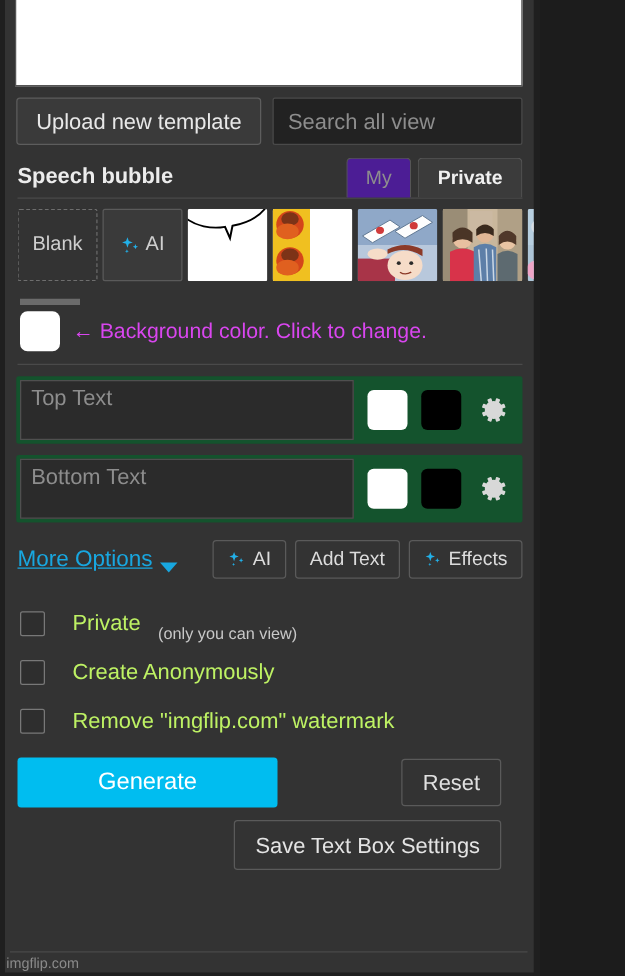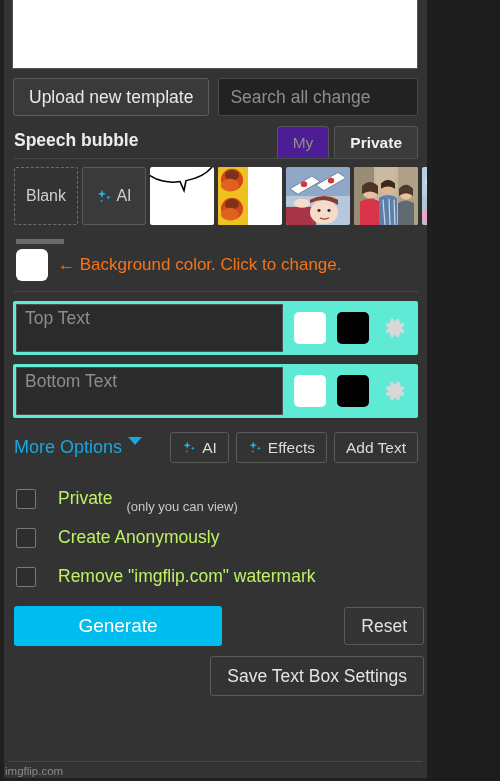--- a/index.html
+++ b/index.html
@@ -129,28 +129,28 @@
   .bgrow { padding: 6px 0 0 12px; }
   .bg-divider { width: 48px; height: 5px; background: #6b6b6b; margin-bottom: 5px; }
   .bg-inner { display: flex; align-items: center; gap: 10px; }
   .bg-swatch {
     width: 32px; height: 32px;
     background: #ffffff;
     border-radius: 6px;
     cursor: pointer;
     flex: 0 0 auto;
   }
-  .bg-label { color: #f97316; font-size: 17px; }
+  .bg-label { color: #d946ef; font-size: 17px; }
   .bgrow-underline { height: 1px; background: #4a4a4a; margin: 10px 9px 0 10px; }
 
   
   .textrow {
     margin: 9px 9px 0 9px;
     height: 54px;
-    background: #5eead4;
+    background: #14532d;
     border-radius: 2px;
     display: flex;
     align-items: center;
     padding: 3px;
     gap: 0;
   }
   .text-input {
     flex: 1 1 auto;
     height: 48px;
     background: #2b2b2b;
@@ -179,22 +179,23 @@
   
   .optrow {
     display: flex; align-items: center;
     padding: 14px 9px 0 10px;
     gap: 7px;
   }
   .more-options {
     color: #18a7e0;
     font-size: 18px;
     flex: 1 1 auto;
-    display: flex; align-items: flex-start; gap: 6px;
-    cursor: pointer;
+    display: flex; align-items: flex-end; gap: 6px;
+    cursor: pointer;
+    text-decoration: underline;
   }
   .caret { width:0;height:0;border-left:7px solid transparent;border-right:7px solid transparent;border-top:8px solid #18a7e0; }
   .obtn {
     height: 31px;
     padding: 0 11px;
     background: #333;
     border: 1px solid #5a5a5a;
     border-radius: 3px;
     color: #dcdcdc;
     font-size: 15.5px;
@@ -210,21 +211,21 @@
     background: #2e2e2e;
     border: 1px solid #787878;
     border-radius: 2px;
     flex: 0 0 auto;
     cursor: pointer;
   }
   .cl-main { color: #bef264; font-size: 17.5px; margin-left: 12px; }
   .cl-sub { color: #c8c8c8; font-size: 13px; margin-left: 4px; margin-top: 16px; }
 
   
-  .footer { padding: 10px 3px 0 10px; }
+  .footer { padding: 10px 26px 0 10px; }
   .frow1 { display: flex; align-items: center; }
   .generate {
     width: 208px; height: 40px;
     background: #00bdf0;
     border: none; border-radius: 3px;
     color: #ffffff; font-size: 19px;
     display: flex; align-items: center; justify-content: center;
     cursor: pointer;
   }
   .reset {
@@ -258,21 +259,21 @@
 </style>
 </head>
 <body>
 
 <div class="app">
 
   <div class="canvas-area"></div>
 
   <div class="toprow">
     <div class="upload-btn">Upload new template</div>
-    <div class="search-field">Search all change</div>
+    <div class="search-field">Search all view</div>
   </div>
 
   <div class="titlerow">
     <div class="section-title">Speech bubble</div>
     <div class="tab inactive">My</div>
     <div class="tab active">Private</div>
   </div>
   <div class="title-underline"></div>
 
   <div class="tpl-strip">
@@ -414,32 +415,32 @@
       <span class="sparkle">
         <svg width="15" height="15" viewBox="0 0 20 20">
           <path d="M7 2 L8.3 5.7 L12 7 L8.3 8.3 L7 12 L5.7 8.3 L2 7 L5.7 5.7 Z" fill="#22b0e8"></path>
           <path d="M14.5 8.5 L15.2 10.3 L17 11 L15.2 11.7 L14.5 13.5 L13.8 11.7 L12 11 L13.8 10.3 Z" fill="#22b0e8"></path>
           <path d="M6.5 13.5 L7 14.8 L8.3 15.3 L7 15.8 L6.5 17.1 L6 15.8 L4.7 15.3 L6 14.8 Z" fill="#22b0e8"></path>
         </svg>
       </span>
       <span>AI</span>
     </div>
 
+    <div class="obtn">Add Text</div>
+
     <div class="obtn">
       <span class="sparkle">
         <svg width="15" height="15" viewBox="0 0 20 20">
           <path d="M7 2 L8.3 5.7 L12 7 L8.3 8.3 L7 12 L5.7 8.3 L2 7 L5.7 5.7 Z" fill="#22b0e8"></path>
           <path d="M14.5 8.5 L15.2 10.3 L17 11 L15.2 11.7 L14.5 13.5 L13.8 11.7 L12 11 L13.8 10.3 Z" fill="#22b0e8"></path>
           <path d="M6.5 13.5 L7 14.8 L8.3 15.3 L7 15.8 L6.5 17.1 L6 15.8 L4.7 15.3 L6 14.8 Z" fill="#22b0e8"></path>
         </svg>
       </span>
       <span>Effects</span>
     </div>
-
-    <div class="obtn">Add Text</div>
   </div>
 
   <div class="checks">
     <div class="checkline">
       <div class="cbox"></div>
       <div class="cl-main">Private</div>
       <div class="cl-sub">(only you can view)</div>
     </div>
     <div class="checkline">
       <div class="cbox"></div>

